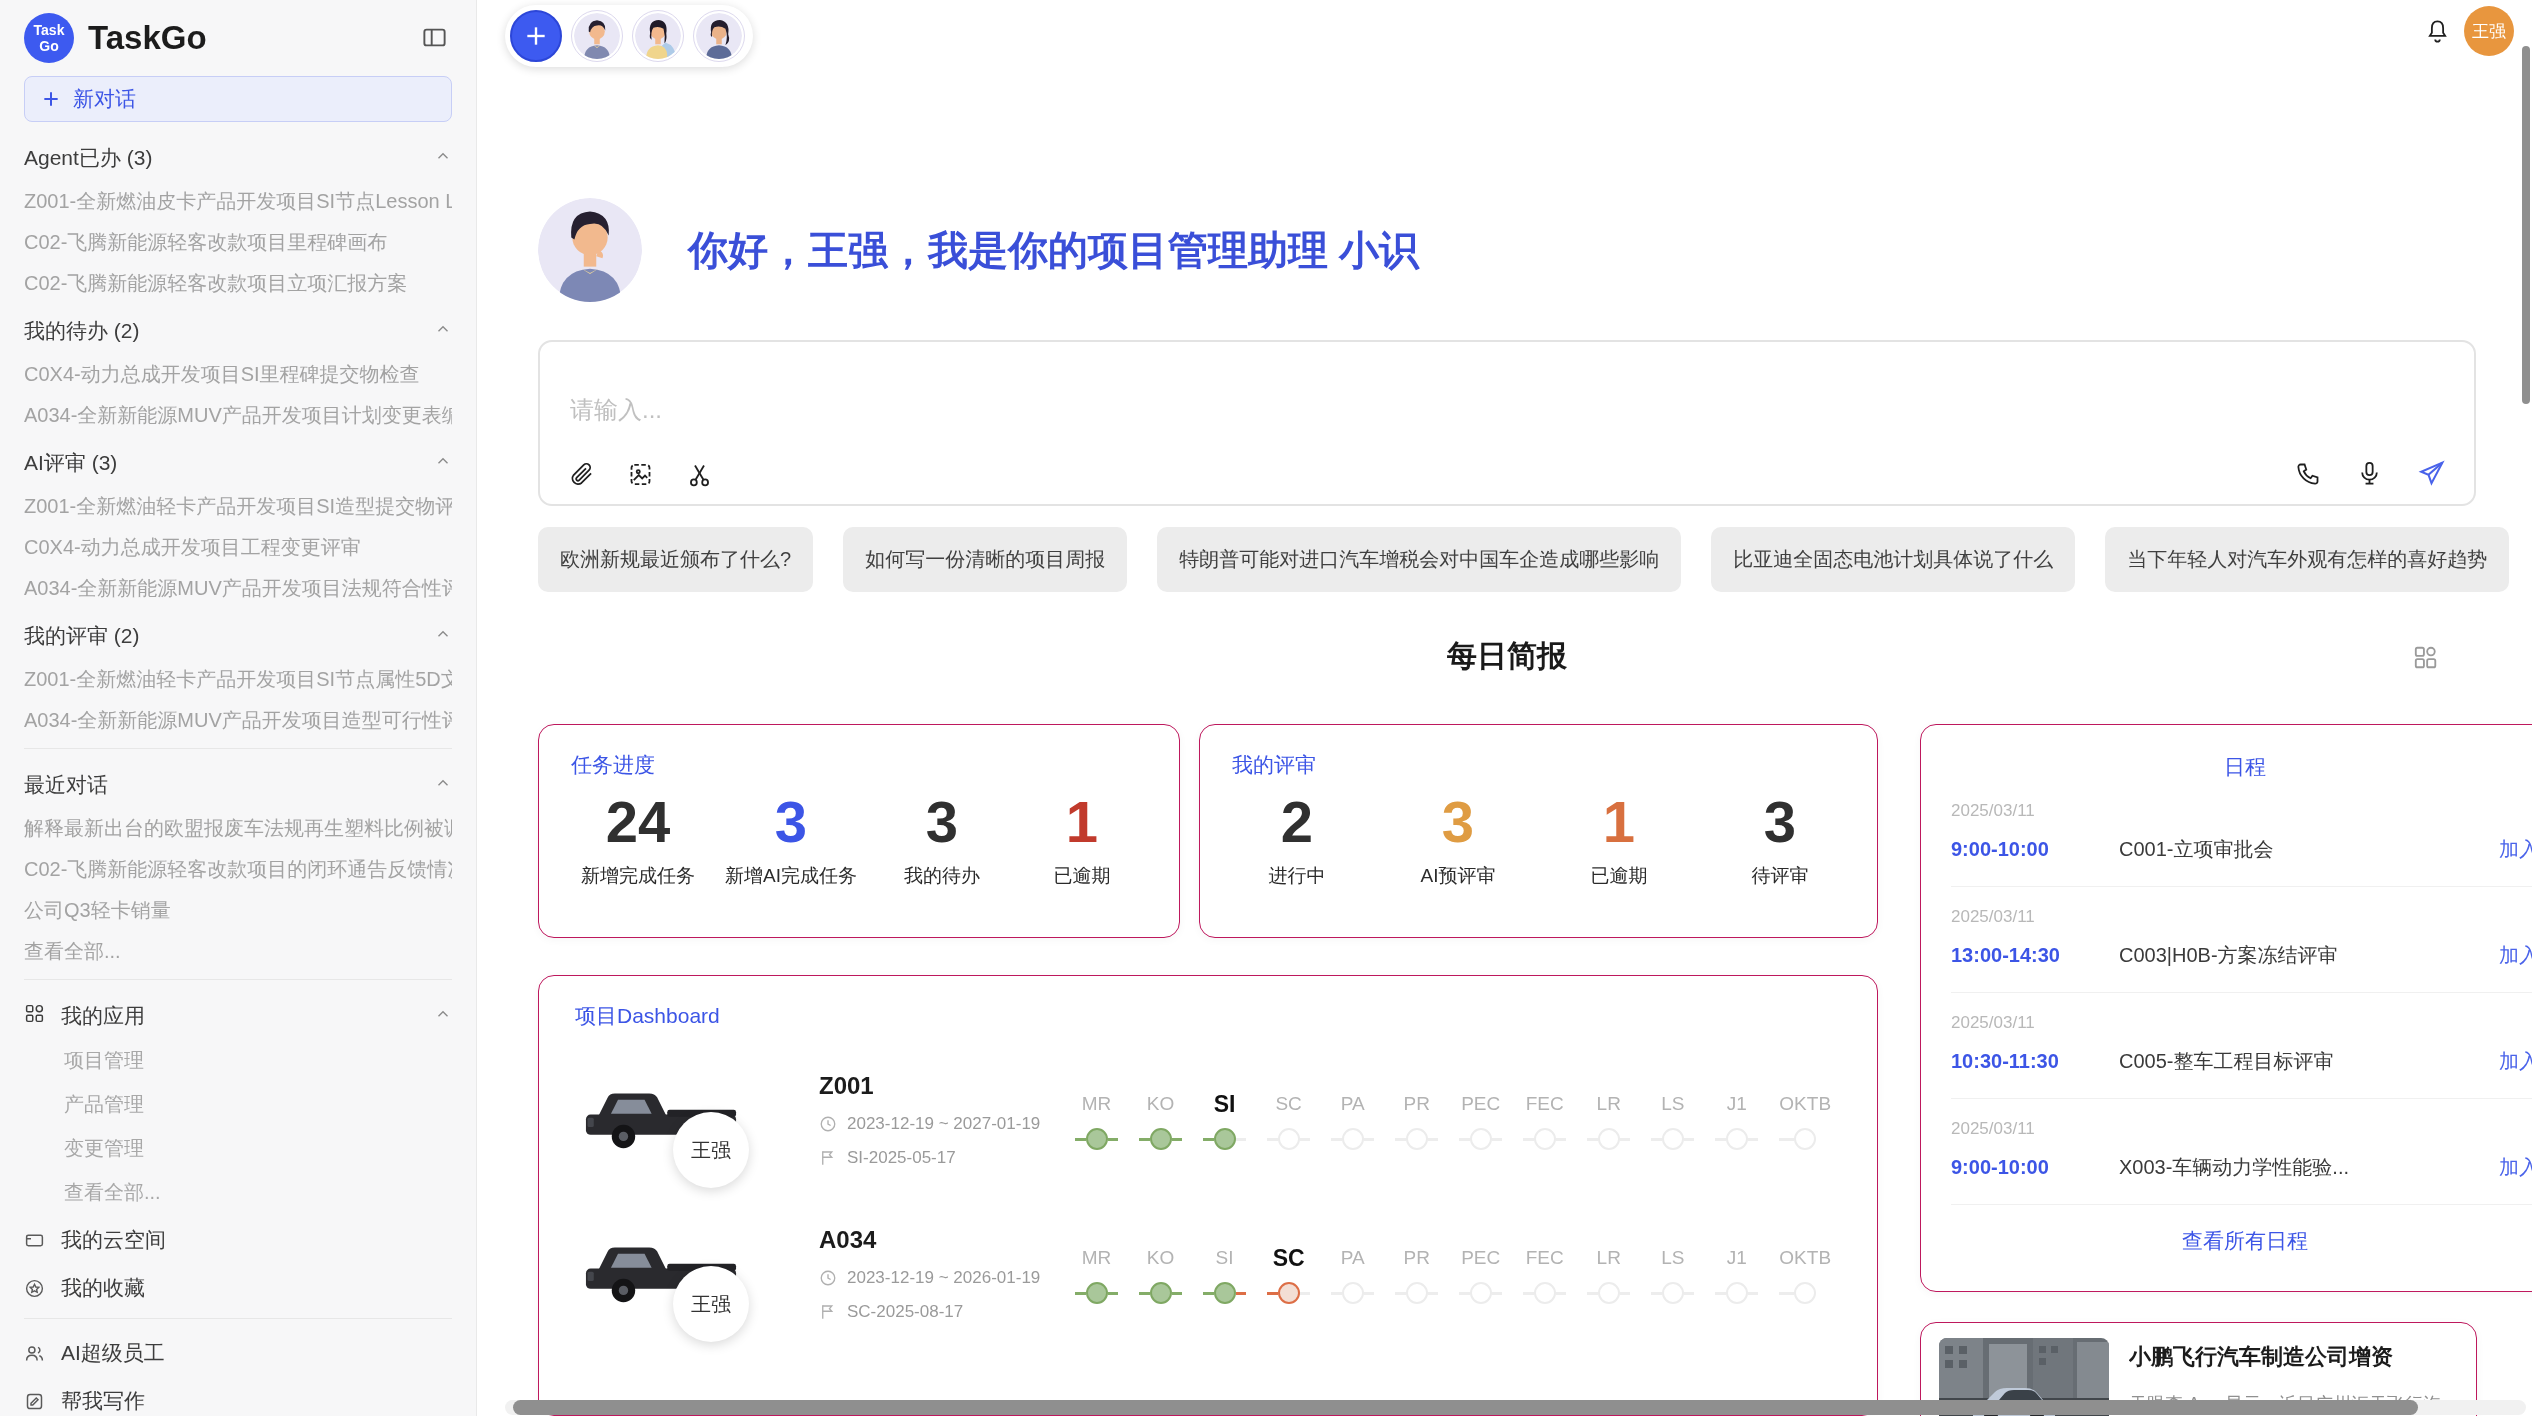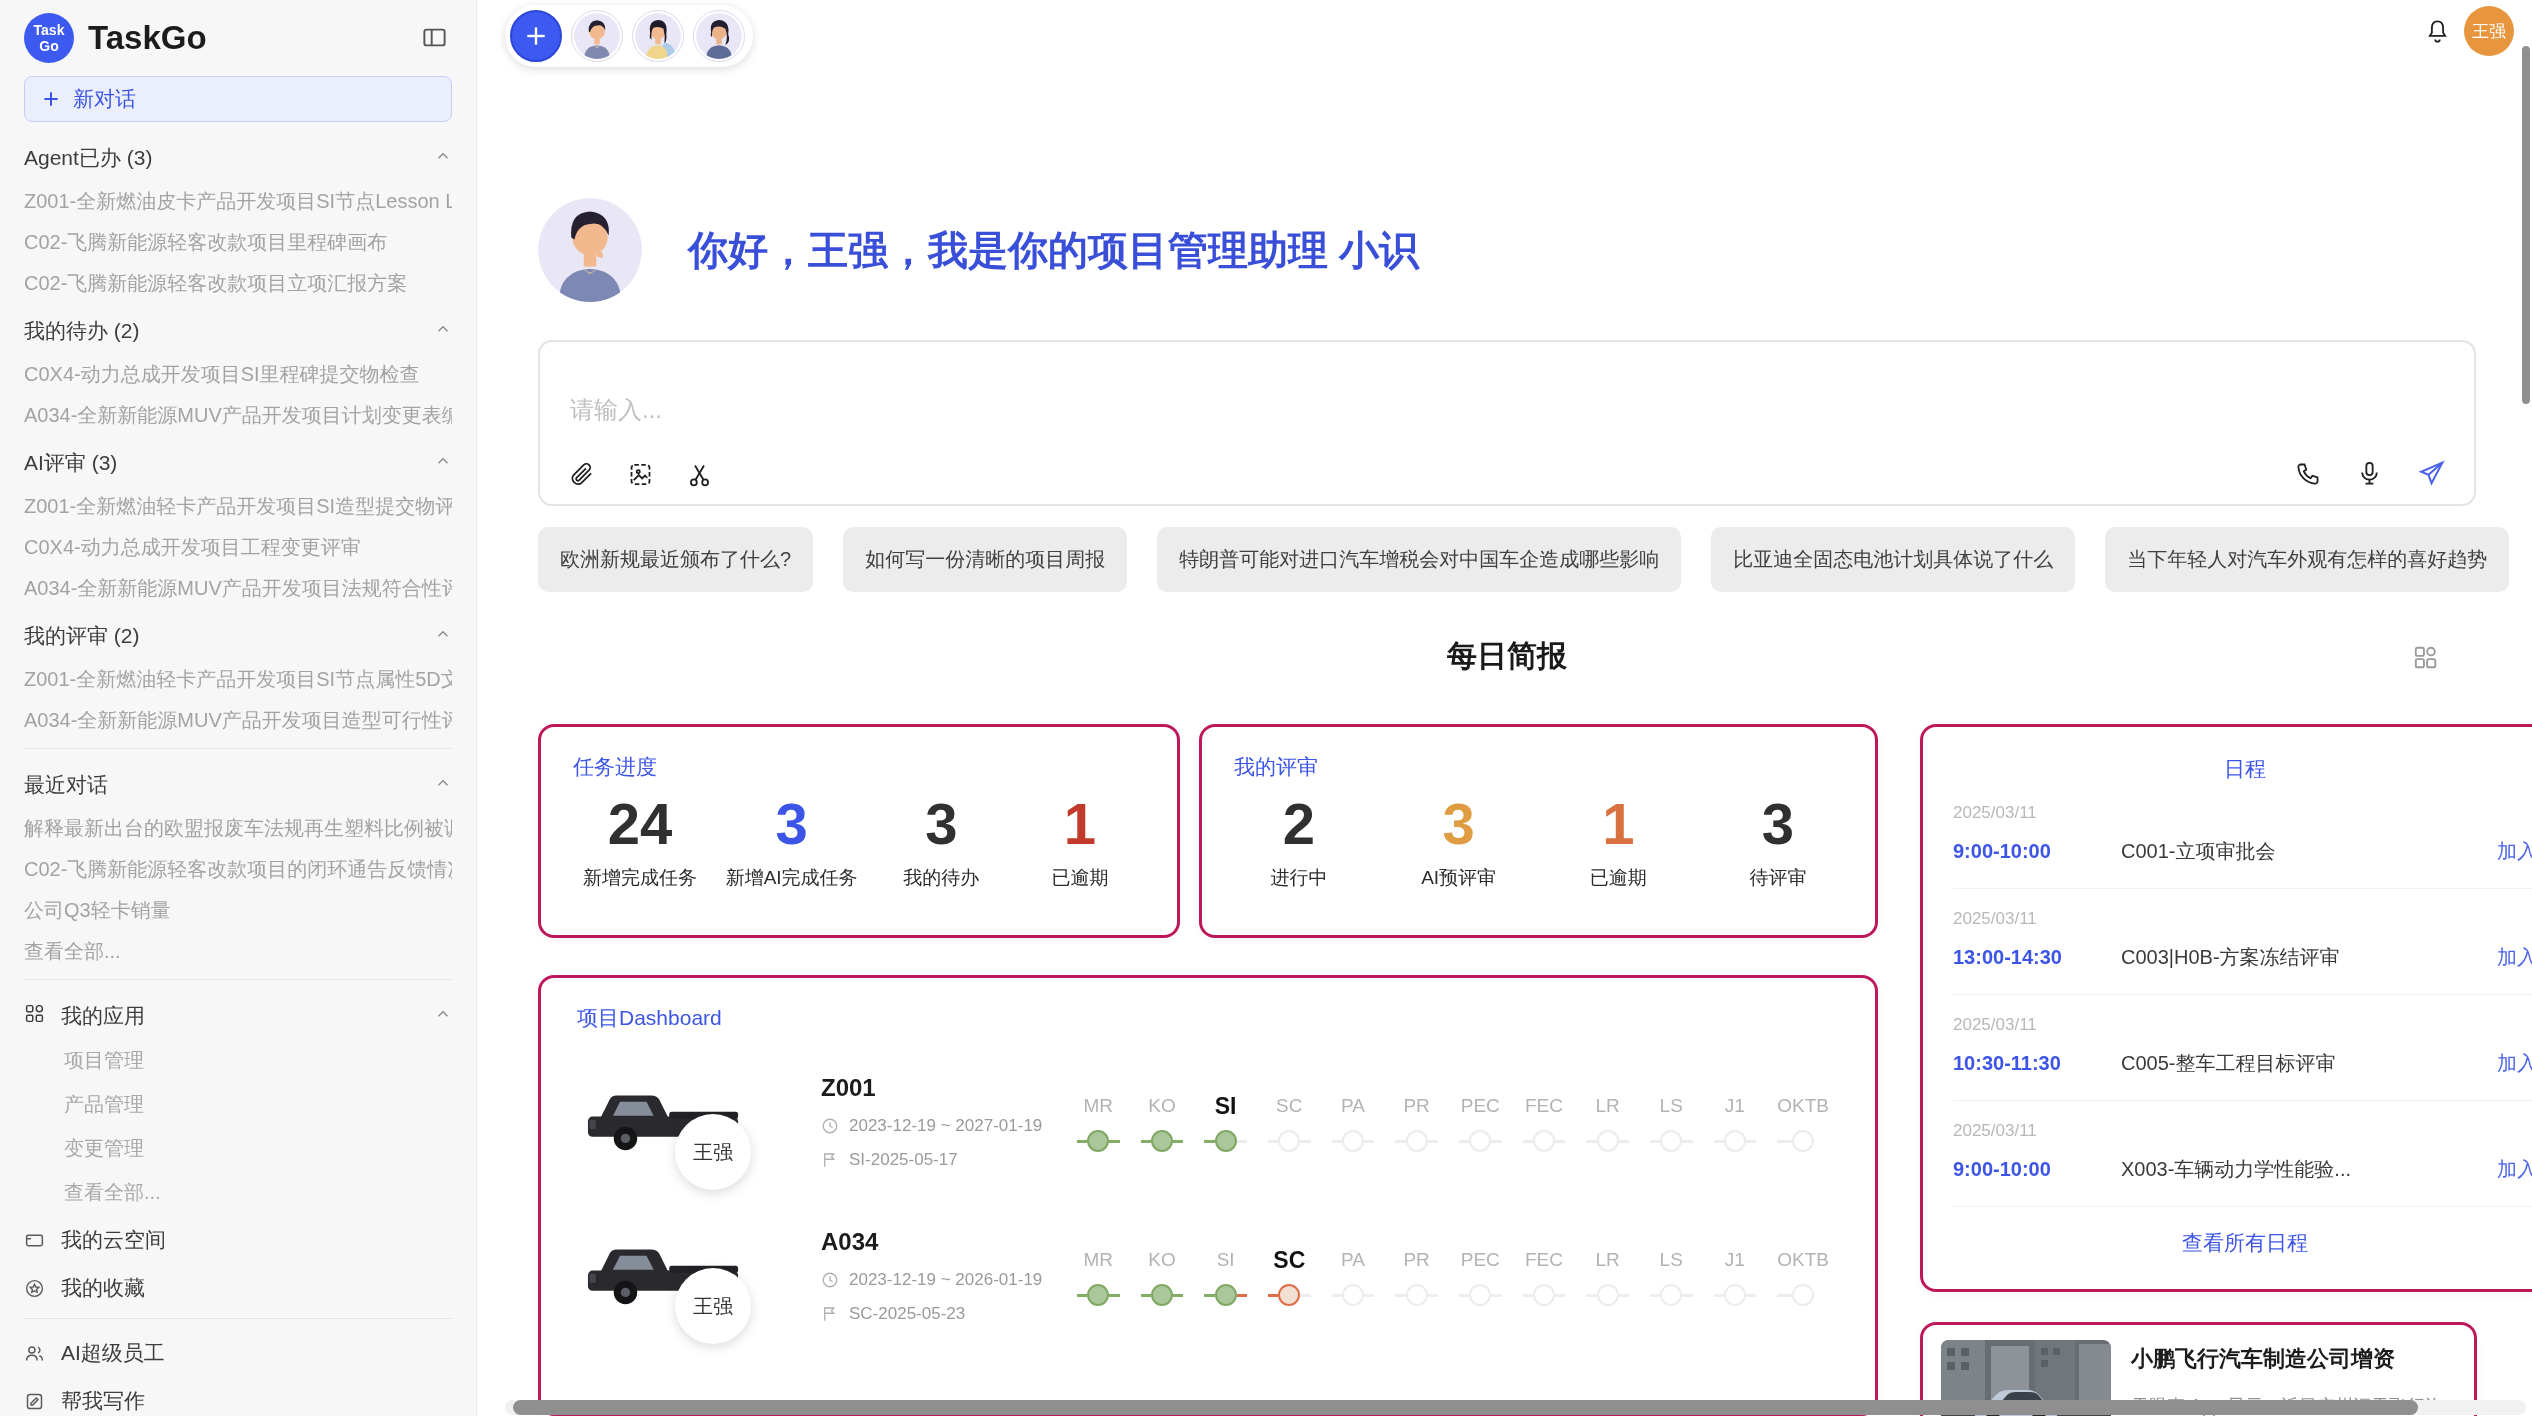--- a/index.html
+++ b/index.html
@@ -48,21 +48,21 @@
   .send { color:#4a63ea; }
 
   
   .chips { position:absolute; left:538px; top:527px; width:1940px; display:flex; gap:30px; }
   .chip { height:65px; background:#ececec; border-radius:10px; display:flex; align-items:center; padding:0 22px; font-size:20px; color:#404040; white-space:nowrap; cursor:pointer; }
 
   
   .daily-title { position:absolute; left:538px; top:636px; width:1938px; text-align:center; font-size:30px; font-weight:bold; color:#1a1a1a; }
   .daily-grid-icon { position:absolute; left:2412px; top:644px; color:#9a9a9a; cursor:pointer; }
 
-  .card { position:absolute; background:#fff; border:3px solid #be185d; border-radius:16px; box-shadow:0 2px 8px rgba(0,0,0,.04); }
+  .card { position:absolute; background:#fff; border:1px solid #be185d; border-radius:16px; box-shadow:0 2px 8px rgba(0,0,0,.04); }
   .card-title { font-size:21px; color:#3c55e6; }
 
   
   .stats1 { left:538px; top:724px; width:642px; height:214px; padding:26px 32px; }
   .stats2 { left:1199px; top:724px; width:679px; height:214px; padding:26px 32px; }
   .stat-row { display:flex; justify-content:space-between; margin-top:4px; padding:0 10px; }
   .stat { text-align:center; min-width:110px; }
   .stat .num { font-size:58px; font-weight:600; line-height:78px; }
   .stat .lbl { font-size:19px; color:#2b2b2b; margin-top:2px; white-space:nowrap; }
   .n-dark{color:#303030} .n-blue{color:#3c55e6} .n-red{color:#c13a2c} .n-orange{color:#df9c43} .n-orangered{color:#d8703f}
@@ -592,21 +592,21 @@
             <circle cx="12" cy="12" r="9"></circle>
             <path d="M12 7 v5 l3.5 2"></path>
           </svg>
         <span>2023-12-19 ~ 2026-01-19</span>
       </div>
       <div class="proj-meta">
         <svg width="18" height="18" viewBox="0 0 24 24" fill="none" stroke="currentColor" stroke-width="1.8">
             <path d="M5 21 V3"></path>
             <path d="M5 4 h12 l-3 3.5 3 3.5 h-12"></path>
           </svg>
-        <span>SC-2025-05-23</span>
+        <span>SC-2025-08-17</span>
       </div>
     </div>
     <div class="timeline">
         <div class="ms-node">
           <div class="ms-label">MR</div>
           <div class="ms-track">
             <span class="seg g"></span>
             <span class="dot done"></span>
             <span class="seg g"></span>
           </div>

